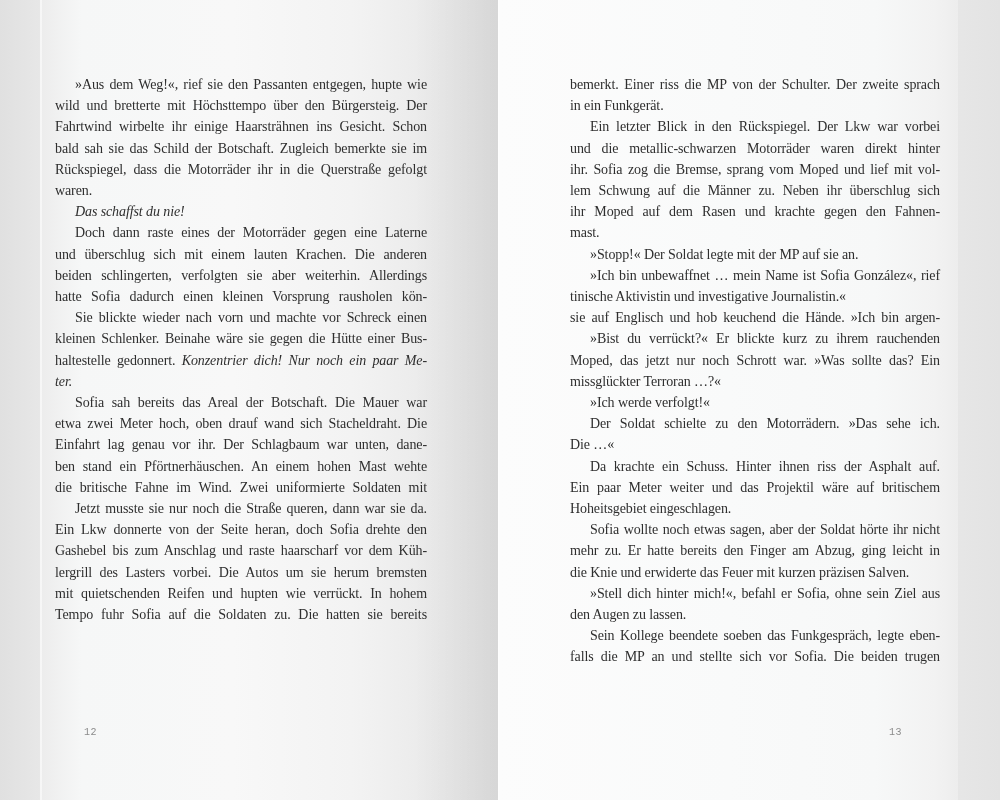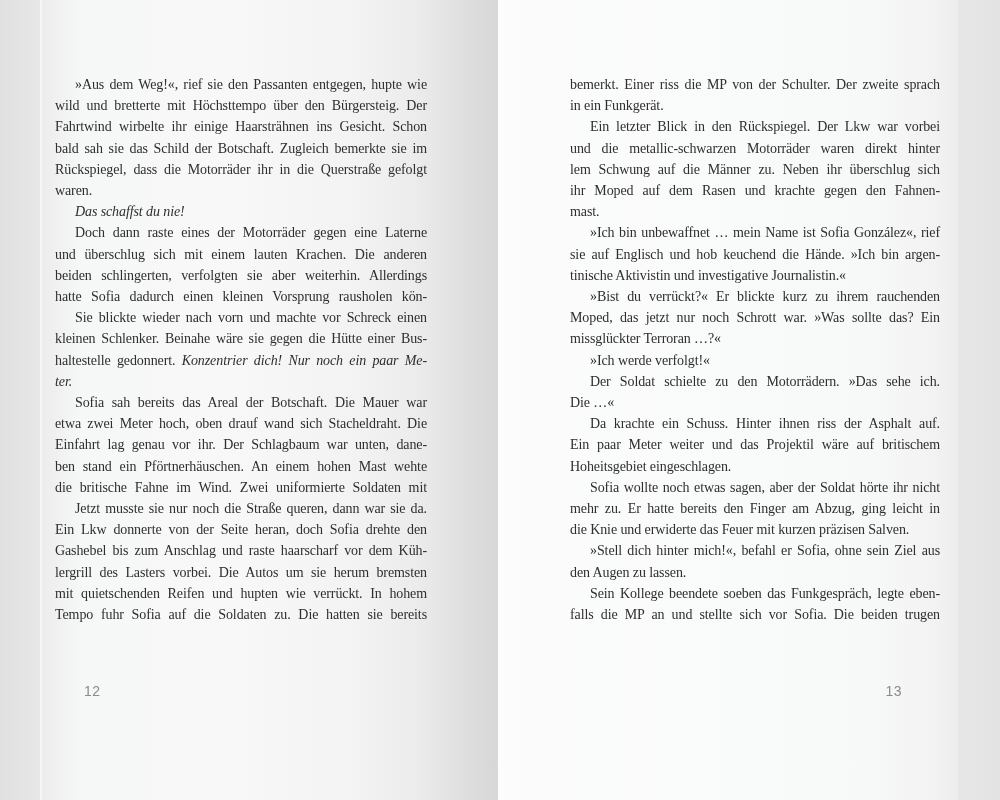--- a/index.html
+++ b/index.html
@@ -50,23 +50,23 @@
     line-height: 21.2px;
     letter-spacing: -0.1px;
   }
   .page-left .text-block  { left: 15px; width: 372px; }
   .page-right .text-block { left: 72px; width: 370px; }
   .line { text-align: justify; text-align-last: justify; }
   .line.end { text-align-last: left; }
   .line.indent { text-indent: 20px; }
   .it { font-style: italic; margin-top: 40px; }
   .page-number {
-    position: absolute; top: 684px;
-    font-family: Liberation Sans, sans-serif;
-    font-size: 14px; line-height: 1;
+    position: absolute; top: 728px;
+    font-family: Liberation Mono, monospace;
+    font-size: 10px; line-height: 1;
     color: #8b8b8b; letter-spacing: 0.5px;
   }
   .page-left .page-number  { left: 44px; }
   .page-right .page-number { right: 56px; }
 </style>
 </head>
 <body>
 
 <div class="stage">
 
@@ -101,26 +101,28 @@
       </div>
     <div class="page-number">12</div>
   </div>
 
   <div class="page page-right">
     <div class="text-block">
         <div class="line"><span>bemerkt. Einer riss die MP von der Schulter. Der zweite sprach</span></div>
         <div class="line end"><span>in ein Funkgerät.</span></div>
         <div class="line indent"><span>Ein letzter Blick in den Rückspiegel. Der Lkw war vorbei</span></div>
         <div class="line"><span>und die metallic-schwarzen Motorräder waren direkt hinter</span></div>
+        <div class="line"><span>ihr. Sofia zog die Bremse, sprang vom Moped und lief mit vol-</span></div>
         <div class="line"><span>lem Schwung auf die Männer zu. Neben ihr überschlug sich</span></div>
         <div class="line"><span>ihr Moped auf dem Rasen und krachte gegen den Fahnen-</span></div>
         <div class="line end"><span>mast.</span></div>
+        <div class="line indent end"><span>»Stopp!« Der Soldat legte mit der MP auf sie an.</span></div>
         <div class="line indent"><span>»Ich bin unbewaffnet … mein Name ist Sofia González«, rief</span></div>
+        <div class="line end"><span>tinische Aktivistin und investigative Journalistin.«</span></div>
         <div class="line"><span>sie auf Englisch und hob keuchend die Hände. »Ich bin argen-</span></div>
-        <div class="line end"><span>tinische Aktivistin und investigative Journalistin.«</span></div>
         <div class="line indent"><span>»Bist du verrückt?« Er blickte kurz zu ihrem rauchenden</span></div>
         <div class="line"><span>Moped, das jetzt nur noch Schrott war. »Was sollte das? Ein</span></div>
         <div class="line end"><span>missglückter Terroran …?«</span></div>
         <div class="line indent end"><span>»Ich werde verfolgt!«</span></div>
         <div class="line indent"><span>Der Soldat schielte zu den Motorrädern. »Das sehe ich.</span></div>
         <div class="line end"><span>Die …«</span></div>
         <div class="line indent"><span>Da krachte ein Schuss. Hinter ihnen riss der Asphalt auf.</span></div>
         <div class="line"><span>Ein paar Meter weiter und das Projektil wäre auf britischem</span></div>
         <div class="line end"><span>Hoheitsgebiet eingeschlagen.</span></div>
         <div class="line indent"><span>Sofia wollte noch etwas sagen, aber der Soldat hörte ihr nicht</span></div>

